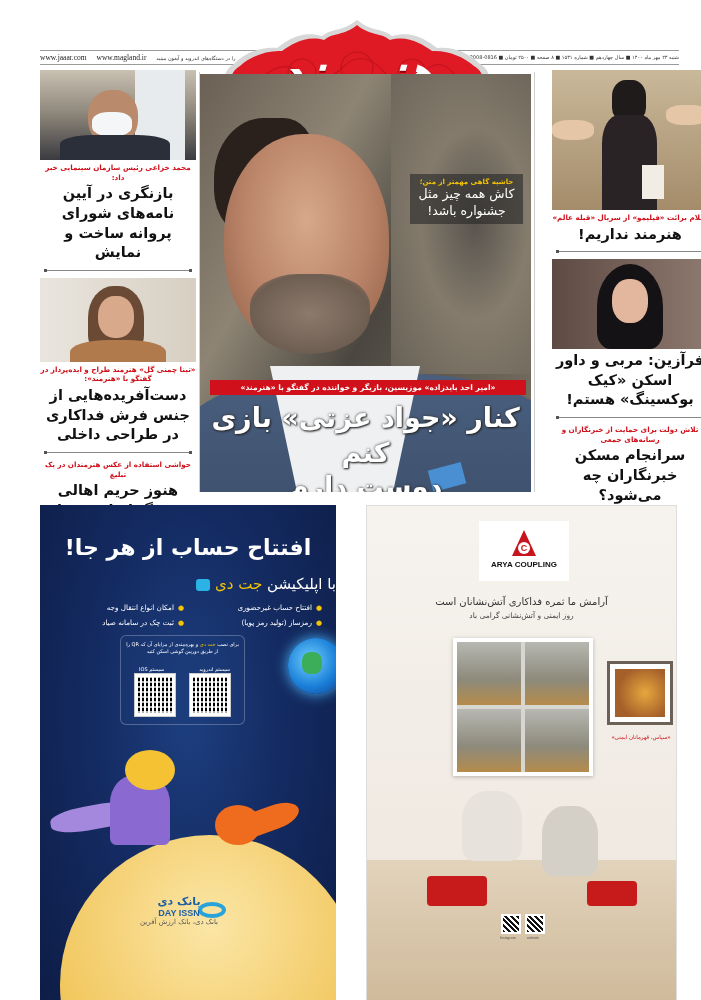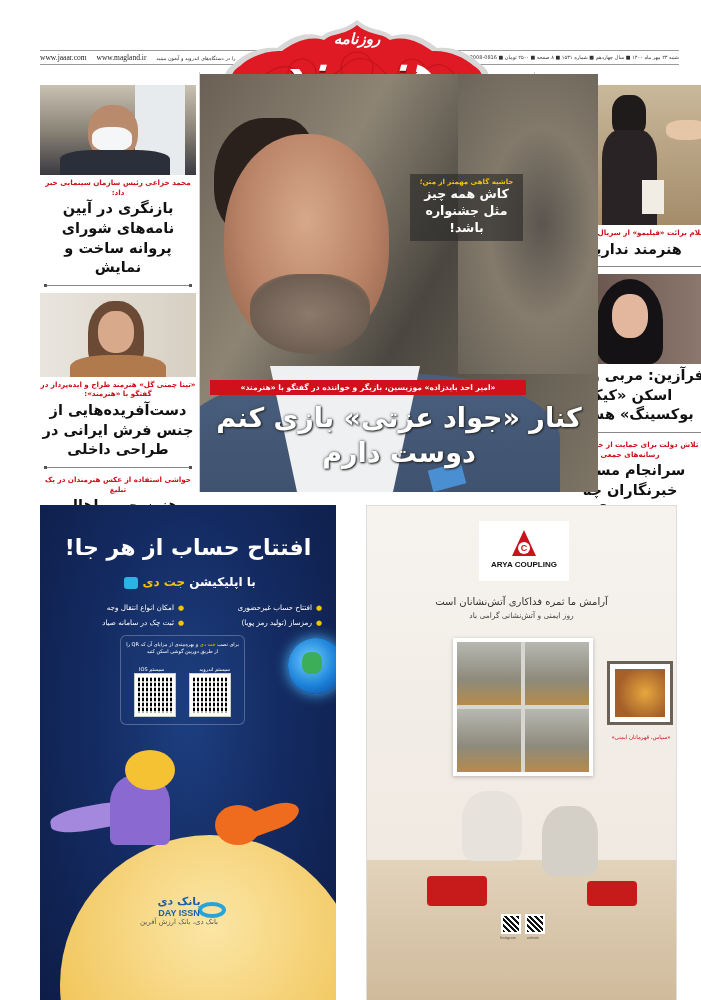--- a/index.html
+++ b/index.html
@@ -16,54 +16,54 @@
   .hdr-right { position: absolute; right: 22px; top: 54px; font-size: 5px; color: #333; white-space: nowrap; }
 
   
   .masthead { position: absolute; left: 222px; top: 18px; width: 270px; height: 110px; }
   .mast-shape { position: absolute; inset: 0; }
   .mast-small { position: absolute; left: 0; right: 0; top: 12px; text-align: center; font-size: 15px; font-weight: bold; color: #fff; font-style: italic; }
   .mast-title { position: absolute; left: 0; right: 0; top: 22px; text-align: center; font-size: 58px; font-weight: bold; color: #fff; font-family: "DejaVu Serif", serif; font-style: italic; letter-spacing: 2px; text-shadow: 0 2px 0 #8a0008; }
   .mast-tag { position: absolute; left: 60px; top: 94px; font-size: 7px; color: #fff; font-style: italic; }
 
   
-  .col { position: absolute; top: 70px; width: 156px; margin-top: 15px; }
+  .col { position: absolute; top: 70px; width: 156px; }
   .col-left { left: 40px; }
   .col-right { left: 552px; }
   .photo { width: 156px; position: relative; overflow: hidden; }
   .kicker { color: #d0101a; font-size: 7.2px; font-weight: bold; text-align: center; line-height: 1.35; margin-top: 3px; }
   .headline { font-size: 14.5px; font-weight: bold; text-align: center; line-height: 1.35; color: #111; margin-top: 2px; }
   .sep { height: 1px; background: #888; margin: 7px 4px; position: relative; }
   .sep::before, .sep::after { content: ""; position: absolute; top: -1px; width: 3px; height: 3px; background: #555; }
   .sep::before { left: 0; } .sep::after { right: 0; }
   .vrule { position: absolute; top: 72px; width: 1px; height: 420px; background: #cfcfcf; }
 
   
-  .cover { position: absolute; left: 200px; top: 74px; width: 398px; height: 418px; overflow: hidden;
+  .cover { position: absolute; left: 200px; top: 74px; width: 331px; height: 418px; overflow: hidden;
            background: linear-gradient(120deg, #6a6055 0%, #8d8474 30%, #4b4740 55%, #7e7566 100%); }
   .cover-bg2 { position: absolute; right: 0; top: 0; width: 140px; height: 300px; background: radial-gradient(ellipse at 60% 50%, #5a5550 0%, #8c8272 45%, #6a6358 100%); opacity: .85; }
   .face { position: absolute; left: 24px; top: 60px; width: 165px; height: 215px; border-radius: 48% 48% 46% 46%; background: radial-gradient(ellipse at 50% 40%, #d7a88a 0%, #b98367 55%, #8d5d46 100%); }
   .hair { position: absolute; left: 14px; top: 44px; width: 100px; height: 120px; border-radius: 50% 30% 0 40%; background: #2a211c; }
   .beard { position: absolute; left: 50px; top: 200px; width: 120px; height: 80px; border-radius: 40% 40% 50% 50%; background: radial-gradient(ellipse, #8c7a6c 0%, #6e5e52 70%, transparent 100%); }
   .suit { position: absolute; left: -20px; top: 300px; width: 380px; height: 160px; border-radius: 40% 40% 0 0; background: linear-gradient(180deg, #4a5f7e, #3b4e6b); }
   .shirt { position: absolute; left: 70px; top: 292px; width: 150px; height: 140px; background: #eef0f2; clip-path: polygon(0 0, 100% 0, 80% 100%, 20% 100%); }
   .pocket { position: absolute; left: 230px; top: 392px; width: 34px; height: 22px; background: #4a8fd1; transform: rotate(-15deg); }
   .sidebox { position: absolute; left: 210px; top: 100px; width: 113px; background: rgba(40,40,40,.62); padding: 4px 5px; text-align: center; }
   .sidebox .k { color: #f3c400; font-size: 7px; font-weight: bold; }
-  .sidebox .h { color: #fff; font-size: 12.5px; font-weight: bold; line-height: 1.35; }
+  .sidebox .h { color: #fff; font-size: 12.5px; font-weight: normal; line-height: 1.35; }
   .redbar { position: absolute; left: 10px; top: 306px; width: 316px; background: #d0101a; color: #fff; font-size: 7.6px; font-weight: bold; text-align: center; padding: 3px 2px; }
   .mainhead { position: absolute; left: 0; right: 0; top: 327px; text-align: center; color: #fff; font-weight: bold; font-size: 27px; line-height: 1.28; text-shadow: 0 0 3px #333, 1px 1px 2px #222; }
 
   
   .ad { position: absolute; top: 505px; height: 516px; overflow: hidden; }
   .ad-bank { left: 40px; width: 296px; background: radial-gradient(ellipse at 50% 40%, #1d3f80 0%, #142b62 45%, #0d1c45 100%); }
   .ad-fire { left: 366px; width: 311px; background: linear-gradient(180deg, #f6f3ee 0%, #efe9e1 70%, #d8c8b0 100%); border: 1px solid #ddd; }
 
   .bank-title { position: absolute; left: 0; right: 0; top: 30px; text-align: center; color: #fff; font-size: 22px; font-weight: bold; }
-  .bank-sub { position: absolute; left: 0; right: 0; top: 70px; text-align: center; color: #fff; font-size: 12px; font-weight: bold; }
+  .bank-sub { position: absolute; left: 0; right: 0; top: 70px; color: #fff; font-size: 15px; font-weight: normal; }
   .bank-sub .y { color: #f3c400; }
   .appicon { display: inline-block; width: 14px; height: 12px; background: #2bb3e6; border-radius: 3px; vertical-align: middle; margin-left: 4px; }
   .features { position: absolute; left: 14px; right: 14px; top: 98px; display: grid; grid-template-columns: 1fr 1fr; row-gap: 6px; column-gap: 8px; color: #fff; font-size: 7.2px; }
   .features div::before { content: "●"; color: #f3c400; margin-left: 4px; font-size: 7px; }
   .qr-box { position: absolute; left: 80px; top: 130px; width: 125px; height: 90px; border: 1px solid rgba(255,255,255,.25); border-radius: 6px; background: rgba(30,60,120,.35); }
   .qr-note { position: absolute; left: 0; right: 0; top: 5px; color: #fff; font-size: 5px; text-align: center; line-height: 1.4; }
   .qr-note .y { color: #f3c400; }
   .qr-label { position: absolute; top: 30px; color: #fff; font-size: 5px; }
   .qr { position: absolute; top: 38px; width: 40px; height: 42px; background:
         repeating-linear-gradient(90deg, #000 0 2px, #fff 2px 4px),
@@ -119,21 +119,20 @@
   <svg class="mast-shape" viewBox="0 0 270 110" preserveAspectRatio="none">
     <path d="M135 2 C150 14 160 10 170 18 C190 12 205 22 215 30 C232 28 248 36 258 46 C268 52 270 62 262 70 C250 80 236 84 222 86 C208 96 190 96 176 98 C160 108 145 104 135 110 C125 104 110 108 94 98 C80 96 62 96 48 86 C34 84 20 80 8 70 C0 62 2 52 12 46 C22 36 38 28 55 30 C65 22 80 12 100 18 C110 10 120 14 135 2 Z" fill="#d7d7d7"></path>
     <path d="M135 7 C148 18 158 14 168 22 C186 17 200 26 210 33 C226 32 242 39 252 48 C262 54 262 62 256 67 C244 76 232 80 218 82 C204 90 188 91 174 93 C160 101 146 99 135 105 C124 99 110 101 96 93 C82 91 66 90 52 82 C38 80 26 76 14 67 C8 62 8 54 18 48 C28 39 44 32 60 33 C70 26 84 17 102 22 C112 14 122 18 135 7 Z" fill="#e01a24"></path>
     <g fill="none" stroke="#b5101a" stroke-width="1.2" opacity=".7">
       <circle cx="80" cy="55" r="14"></circle>
         <circle cx="135" cy="50" r="16"></circle>
         <circle cx="190" cy="55" r="14"></circle>
       <path d="M40 60 Q60 40 80 55 T120 50 T160 52 T200 55 T235 60"></path>
     </g>
   </svg>
-  <div class="mast-small">روزنامه</div>
   <div class="mast-title">هنرمند</div>
   <div class="mast-tag">...باید که نمک در کرد از سر شوخی</div>
 </div>
 
 <div class="vrule" style="left: 199px;"></div>
 <div class="vrule" style="left: 534px;"></div>
 
 <div class="col col-left">
   <div class="photo" style="height: 90px; background: linear-gradient(180deg,#c9c2b3 0%,#8b8478 50%,#3a3a40 100%);">
     <div style="position:absolute;left:95px;top:0;width:50px;height:90px;background:#e8ebee;"></div>
@@ -144,21 +143,21 @@
   <div class="kicker">محمد خزاعی رئیس سازمان سینمایی خبر داد:</div>
   <div class="headline">بازنگری در آیین نامه‌های شورای پروانه ساخت و نمایش</div>
   <div class="sep"></div>
 
   <div class="photo" style="height: 84px; background: linear-gradient(90deg,#e9e5de,#d7cfc2);">
     <div style="position:absolute;left:48px;top:8px;width:56px;height:70px;border-radius:45% 45% 30% 30%;background:#6a4a34;"></div>
     <div style="position:absolute;left:58px;top:18px;width:36px;height:42px;border-radius:45%;background:#d9a98b;"></div>
     <div style="position:absolute;left:30px;top:62px;width:96px;height:30px;border-radius:40% 40% 0 0;background:#b07a4c;"></div>
   </div>
   <div class="kicker">«تینا چمنی گل» هنرمند طراح و ایده‌پرداز در گفتگو با «هنرمند»:</div>
-  <div class="headline">دست‌آفریده‌هایی از جنس فرش ایرانی در طراحی داخلی</div>
+  <div class="headline">دست‌آفریده‌هایی از جنس فرش فداکاری در طراحی داخلی</div>
   <div class="sep"></div>
 
   <div class="kicker">حواشی استفاده از عکس هنرمندان در یک تبلیغ</div>
   <div class="headline">هنوز حریم اهالی فرهنگ ایران سرباز دارد!</div>
 </div>
 
 <div class="col col-right">
   <div class="photo" style="height: 140px; background: linear-gradient(180deg,#c9b89a,#a48c6a);">
     <div style="position:absolute;left:0;top:50px;width:42px;height:20px;background:#e5c7a8;border-radius:40%;"></div>
     <div style="position:absolute;right:0;top:35px;width:42px;height:20px;background:#e5c7a8;border-radius:40%;"></div>

